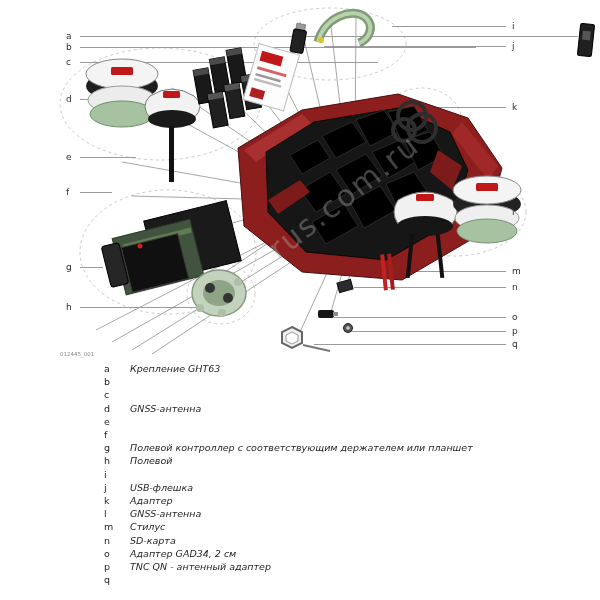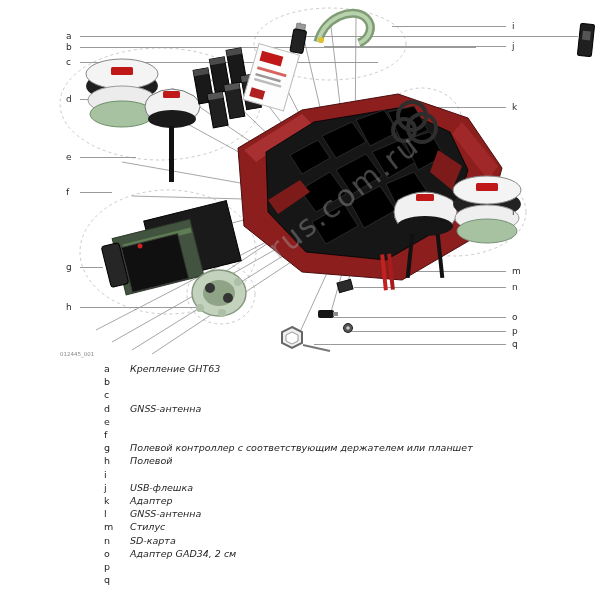--- a/index.html
+++ b/index.html
@@ -308,18 +308,19 @@
     <div class="lrow">
         <span class="lkey">n</span>
         <span class="ltext">SD-карта</span>
       </div>
     <div class="lrow">
         <span class="lkey">o</span>
         <span class="ltext">Адаптер GAD34, 2 см</span>
       </div>
     <div class="lrow">
         <span class="lkey">p</span>
+        <span class="ltext">TNC QN - антенный адаптер</span>
       </div>
     <div class="lrow">
         <span class="lkey">q</span>
       </div>
   </div>
 </div>
 
 </body></html>

